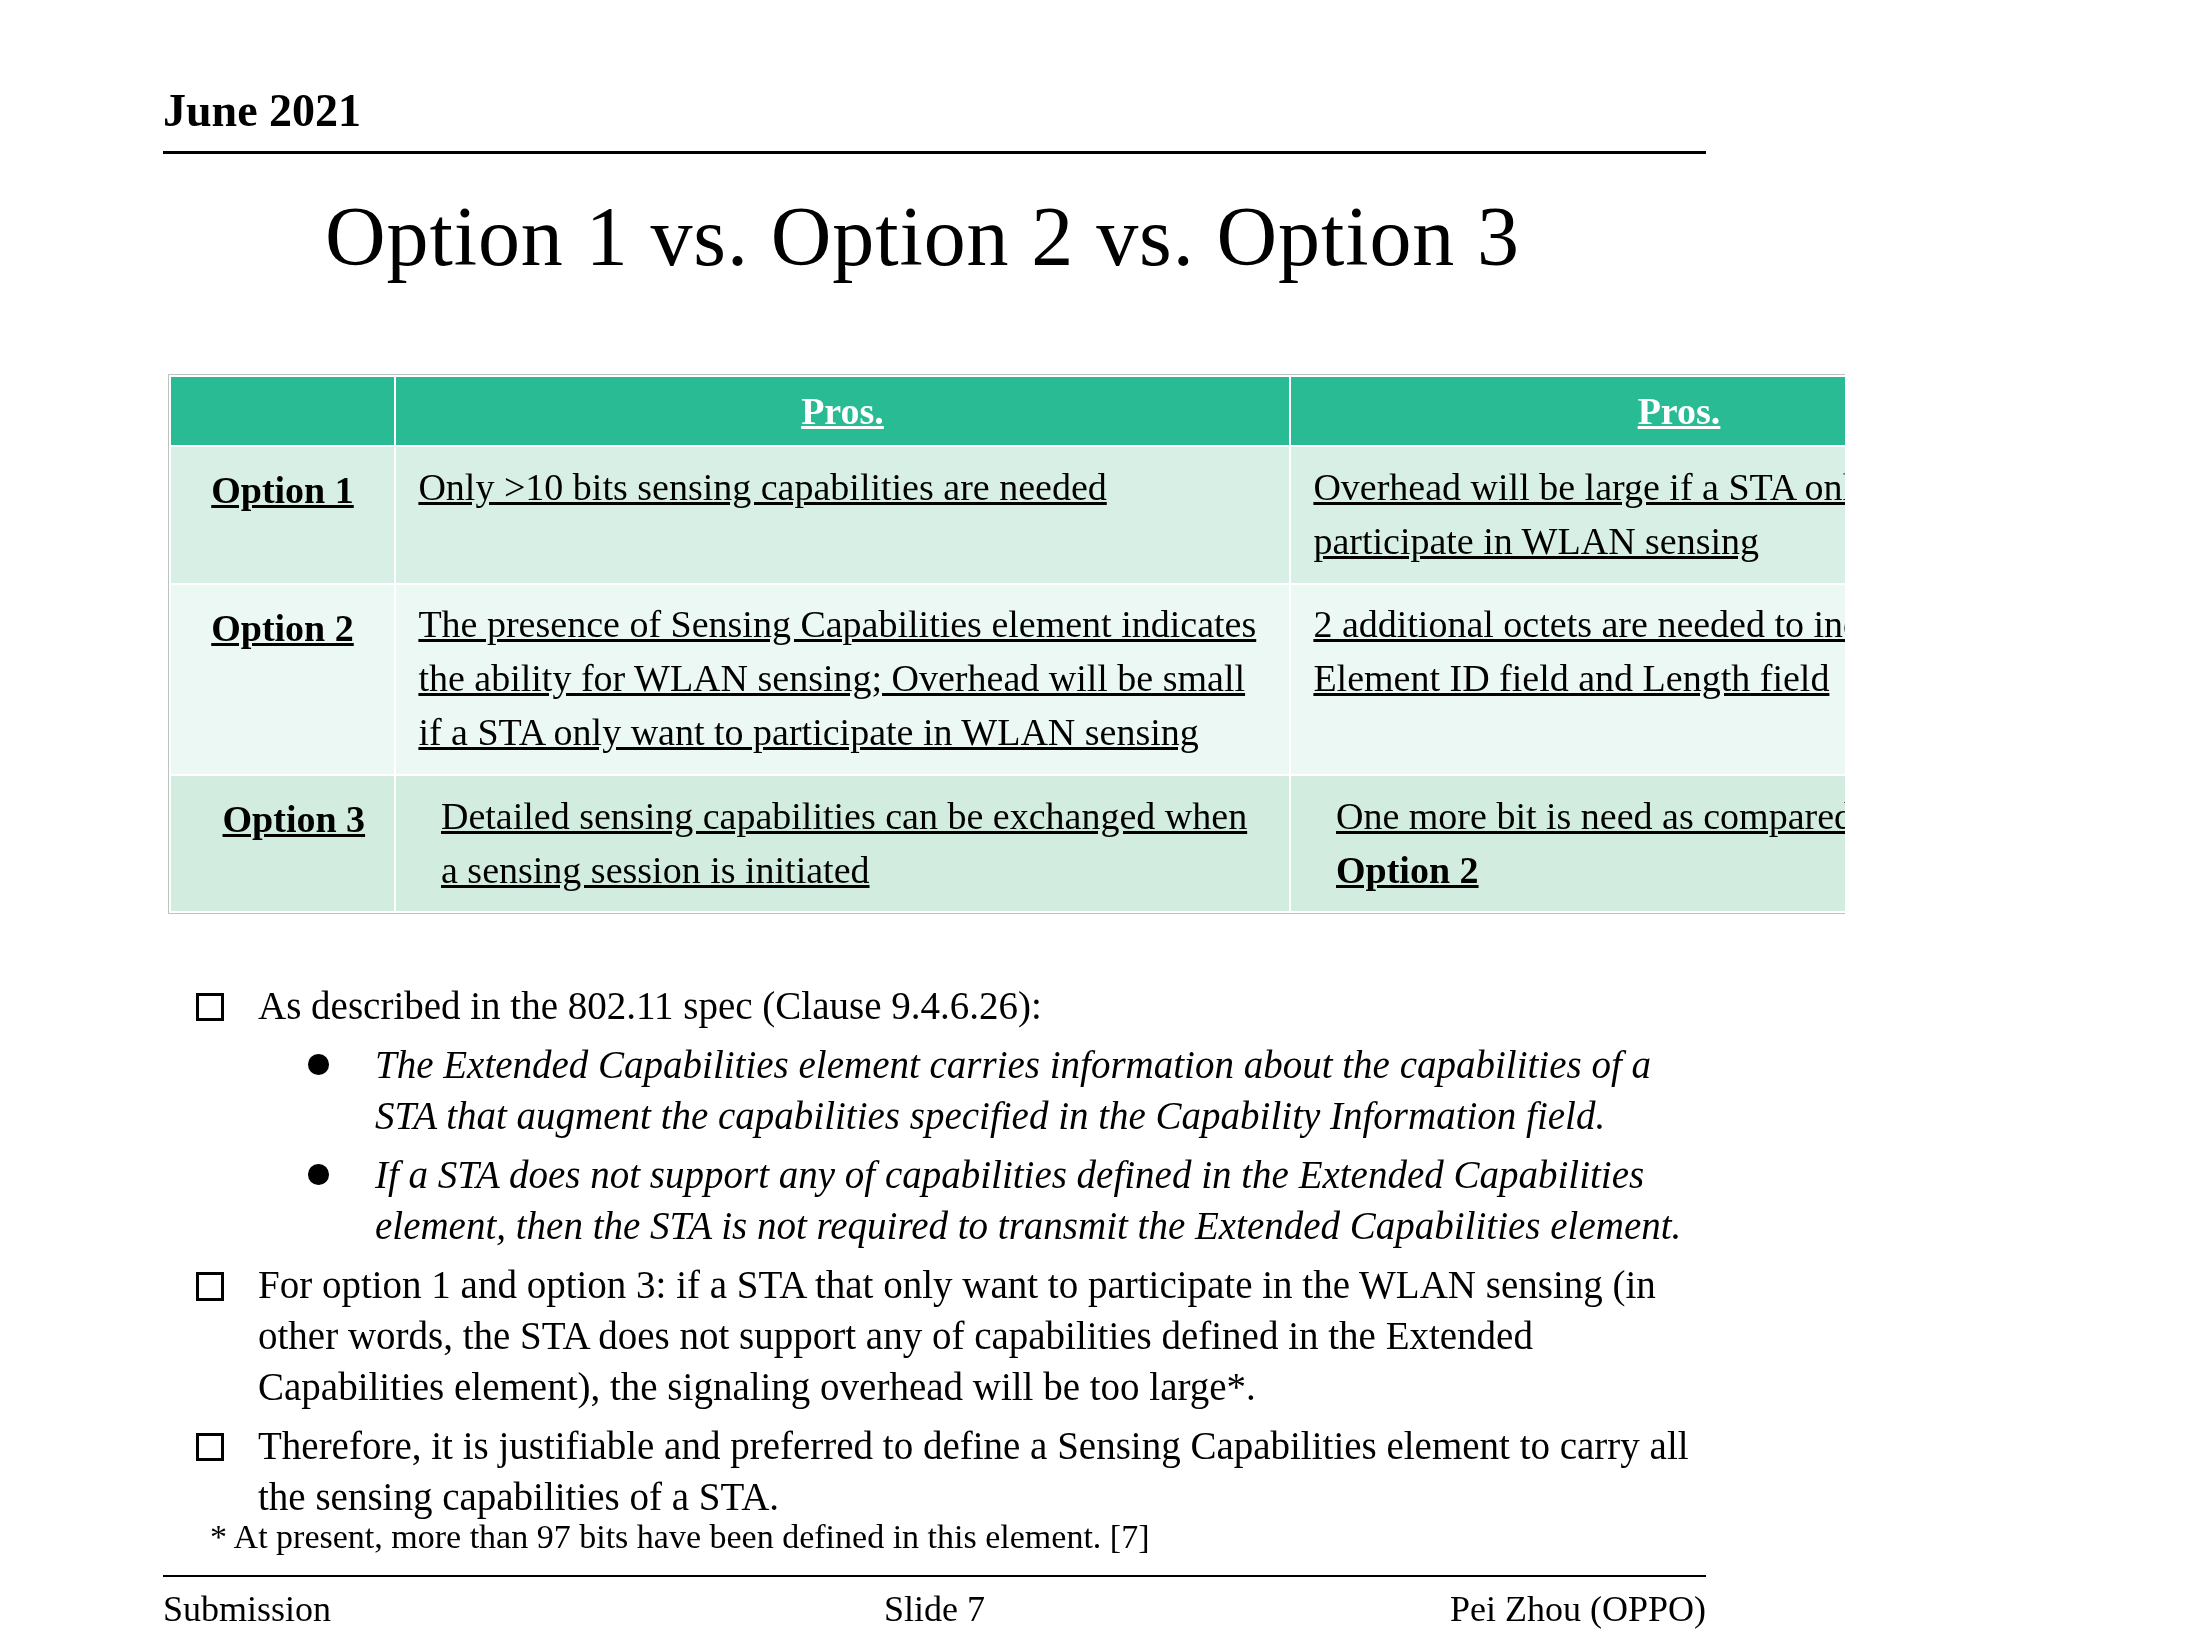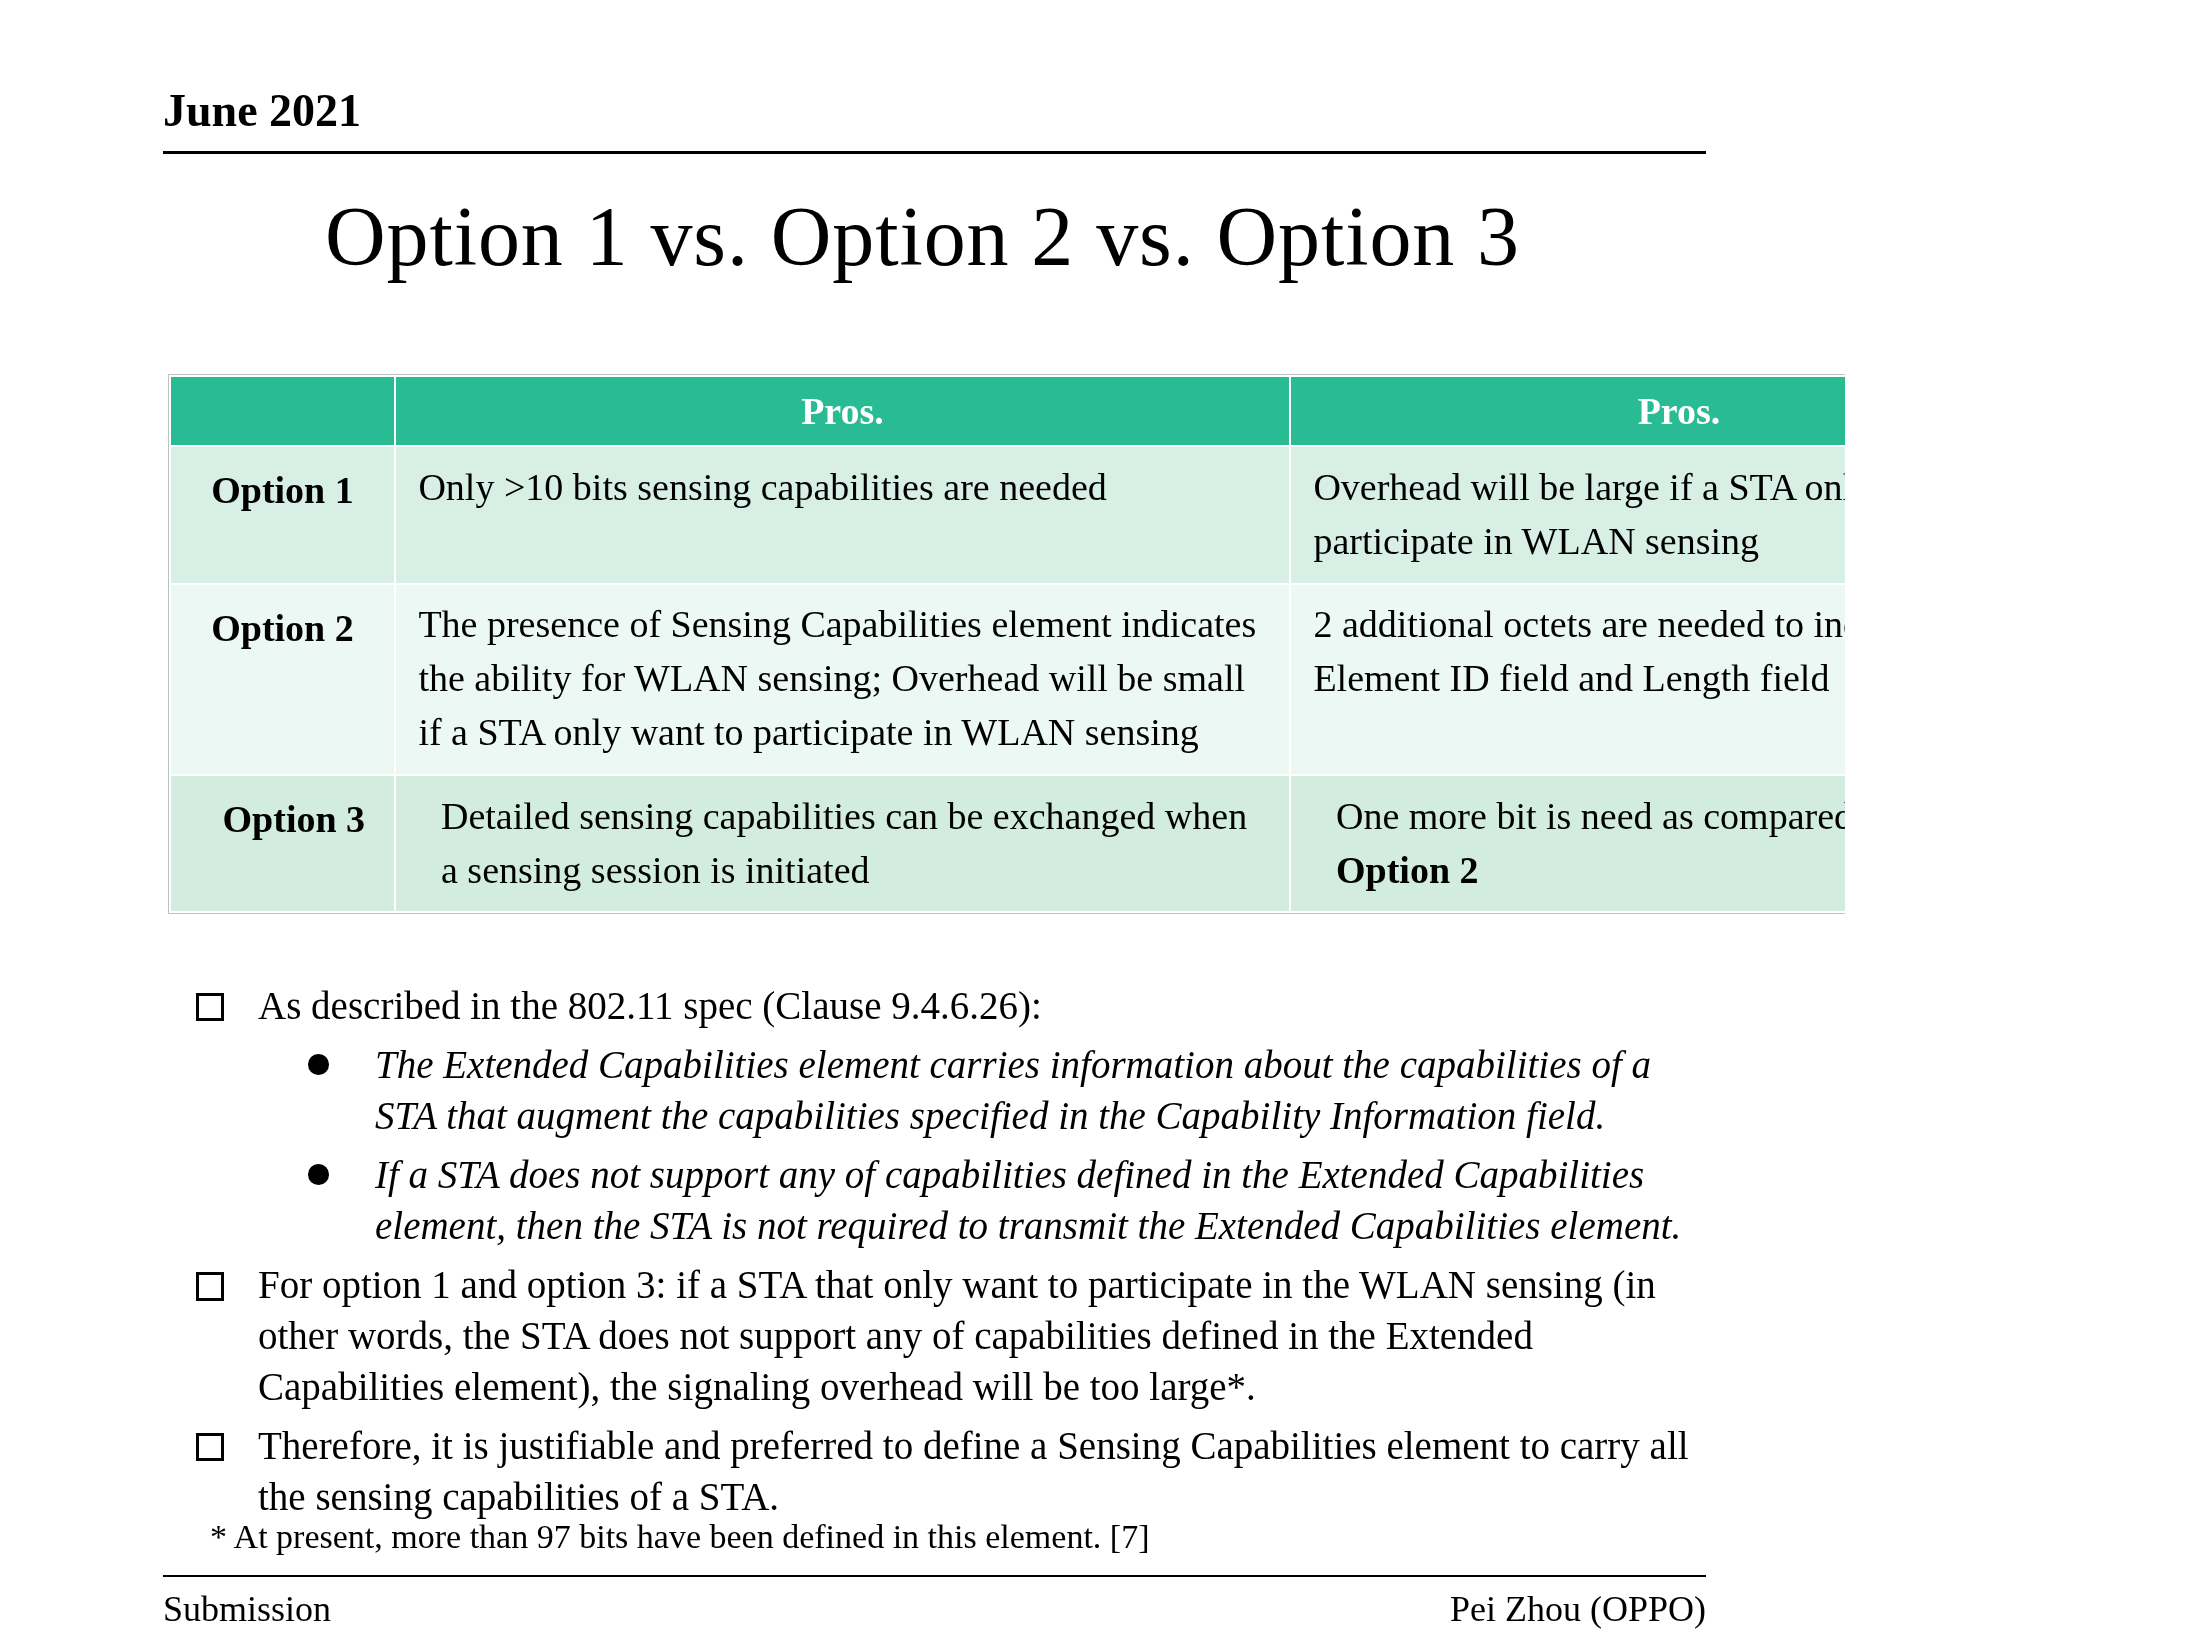--- a/index.html
+++ b/index.html
@@ -52,20 +52,21 @@
     table-layout: fixed;
   }
   .cmp col.c1 { width: 225px; }
   .cmp col.c2 { width: 895px; }
   .cmp col.c3 { width: 778px; }
   .cmp th, .cmp td {
     border: 2.6px solid #ffffff;
     padding: 13.8px 22.4px;
     vertical-align: top;
     text-align: left;
+    text-decoration: underline;
   }
   .cmp thead th {
     background: #29bc94;
     color: #ffffff;
     font-weight: bold;
     text-align: center;
     font-size: 38px;
     padding: 12px 8.6px;
   }
   .cmp td.opt {
@@ -211,18 +212,19 @@
           <span class="sq"></span>
         </span>
       <span class="btext">Therefore, it is justifiable and preferred to define a Sensing Capabilities element to carry all the sensing capabilities of a STA.</span>
     </div>
 
   </div>
 
   <div class="footnote">* At present, more than 97 bits have been defined in this element. [7]</div>
 
   <div class="footer">
+    <span class="center">Slide 7</span>
     <span class="left">Submission</span>
     <span class="right">Pei Zhou (OPPO)</span>
   </div>
 
 </div>
 
 
 </body></html>

